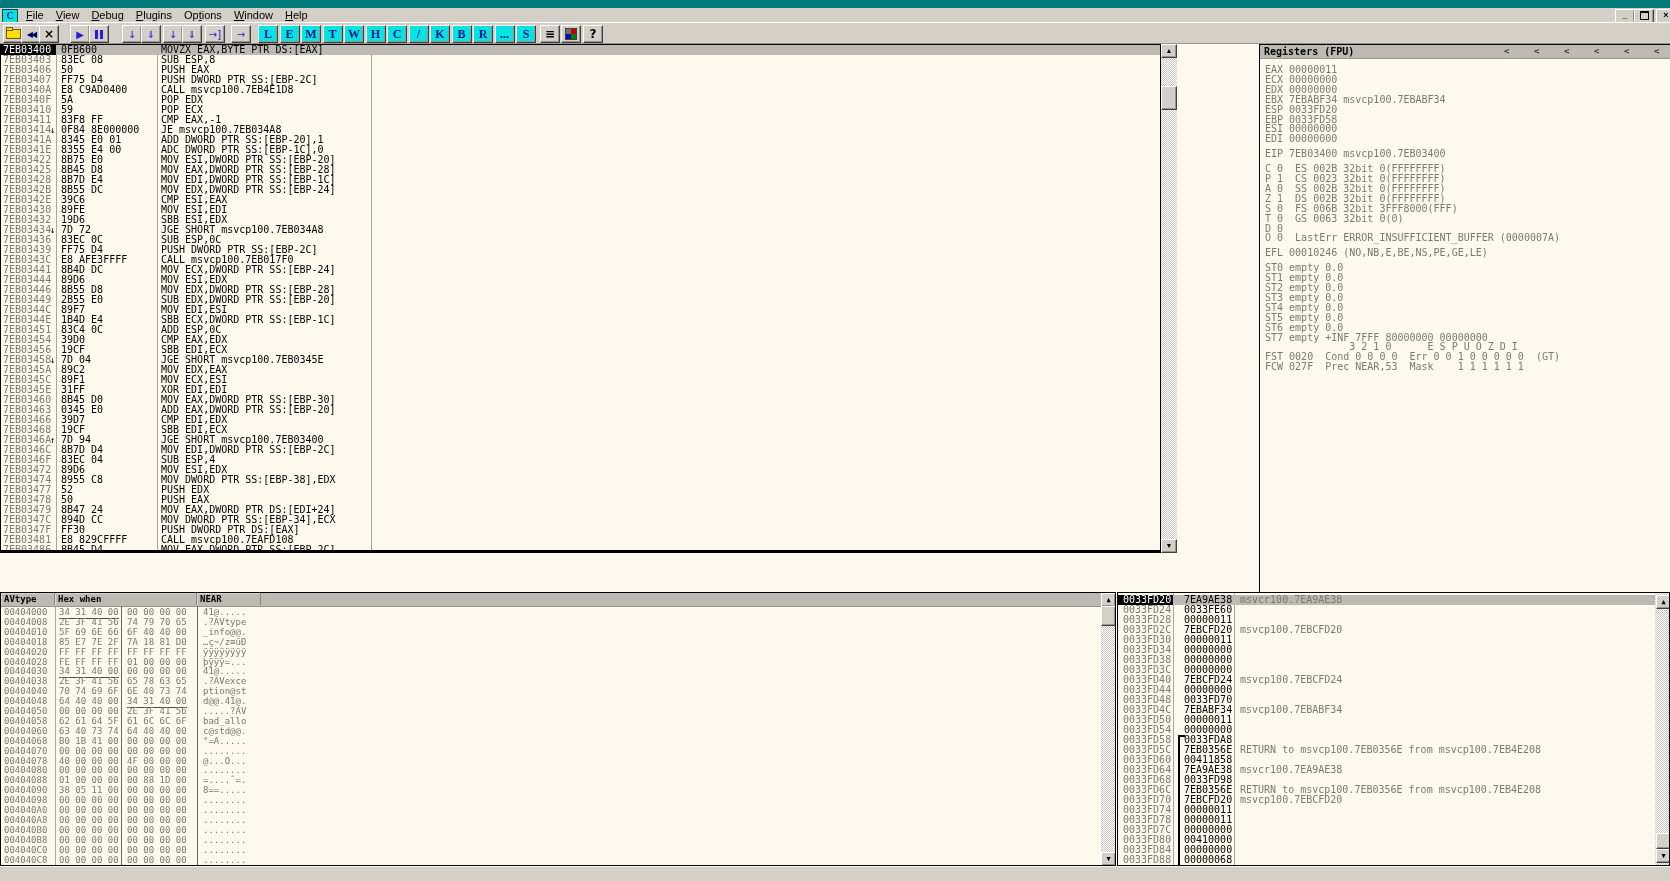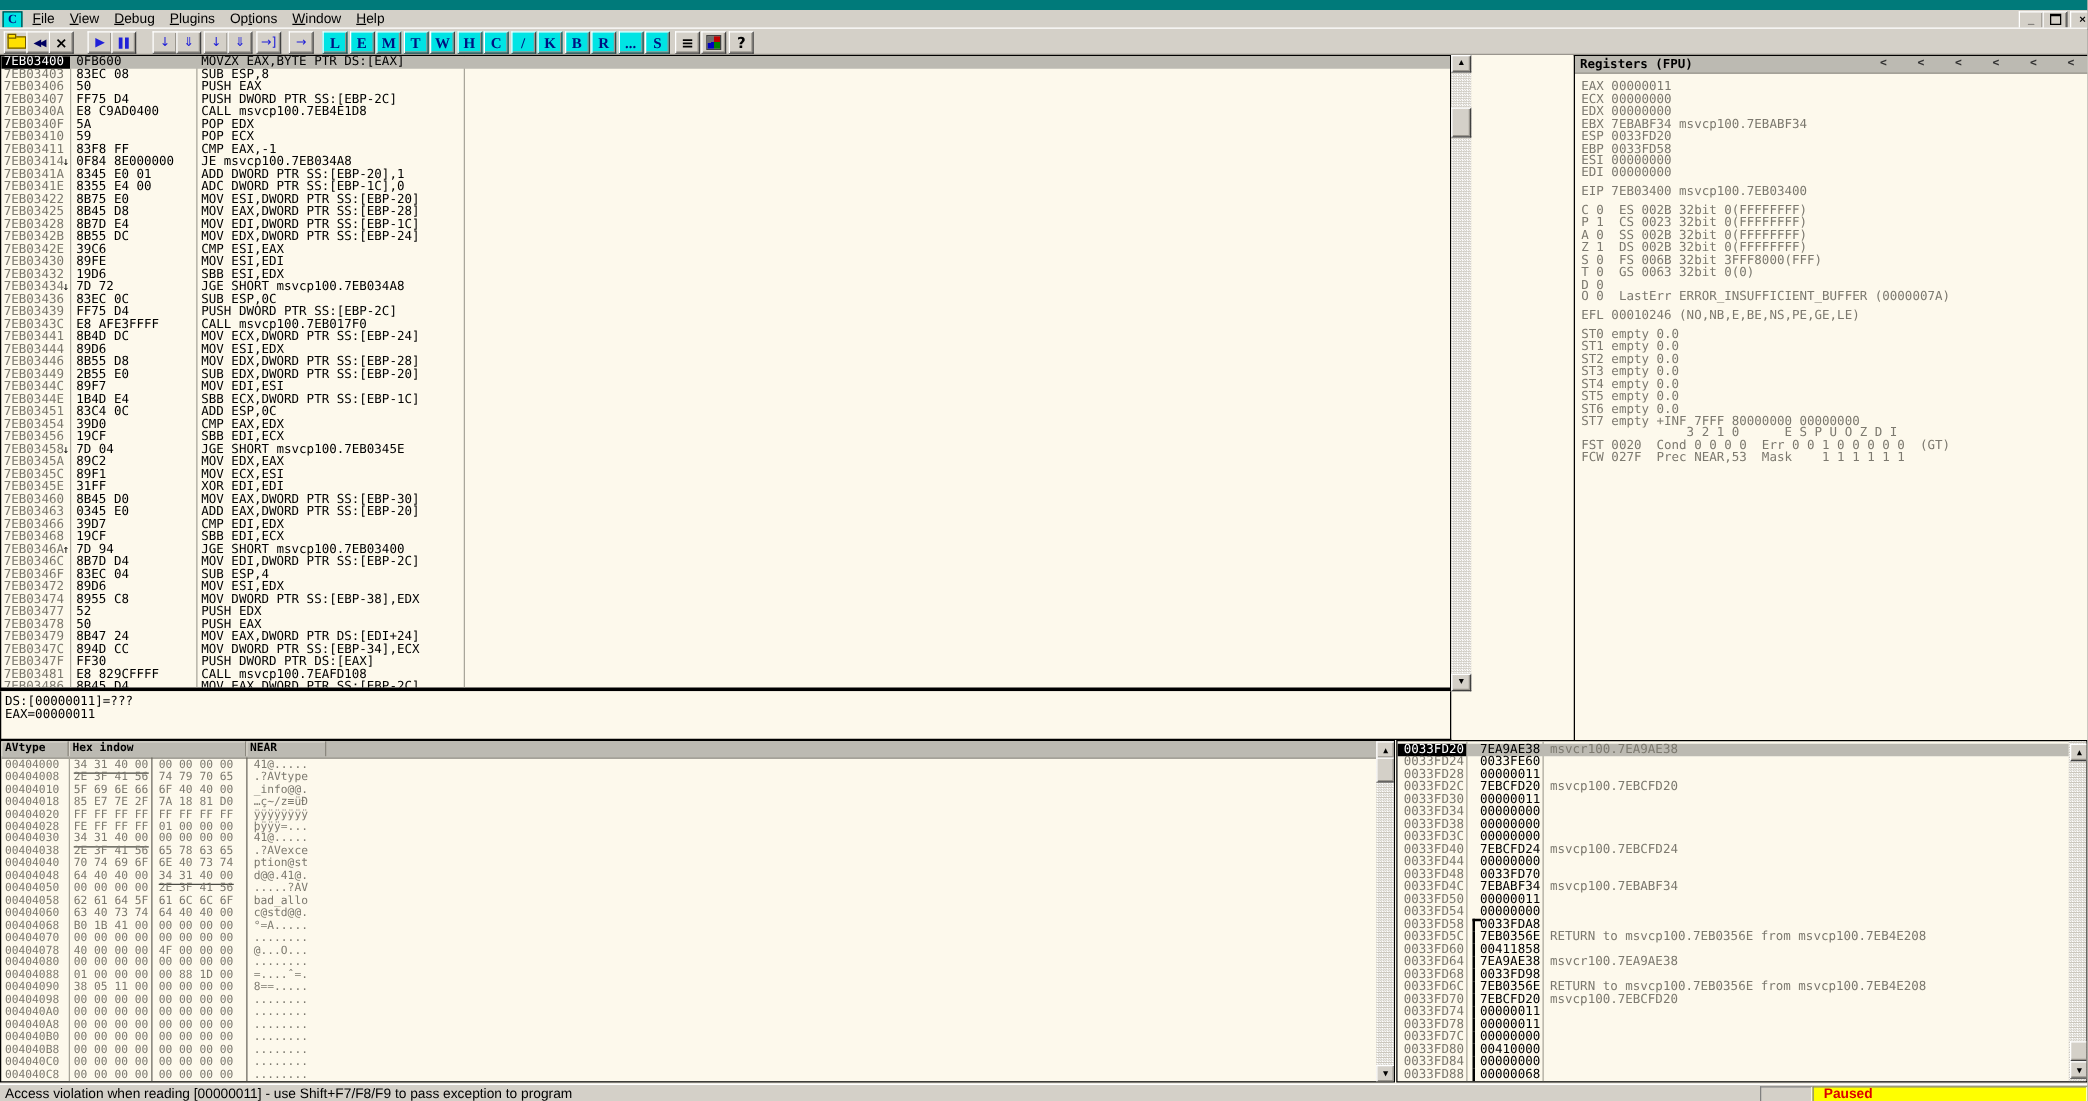--- a/index.html
+++ b/index.html
@@ -168,28 +168,25 @@
     <div id="disasm-rows" style="position:absolute;left:0;top:0;right:0;bottom:0;"><div class="row mono" style="top: 0px;"><span style="position: absolute; inset: 0px 0px 0px 55px; background: rgb(188, 186, 178);"></span><span class="addr-box mono">7EB03400</span><span style="position: absolute; left: 60px; color: rgb(0, 0, 0);">0FB600</span><span style="position: absolute; left: 160px; color: rgb(0, 0, 0);">MOVZX EAX,BYTE PTR DS:[EAX]</span></div><div class="row mono" style="top: 10px;"><span class="dim" style="position: absolute; left: 2px;">7EB03403</span><span style="position: absolute; left: 60px; color: rgb(0, 0, 0);">83EC 08</span><span style="position: absolute; left: 160px; color: rgb(0, 0, 0);">SUB ESP,8</span></div><div class="row mono" style="top: 20px;"><span class="dim" style="position: absolute; left: 2px;">7EB03406</span><span style="position: absolute; left: 60px; color: rgb(0, 0, 0);">50</span><span style="position: absolute; left: 160px; color: rgb(0, 0, 0);">PUSH EAX</span></div><div class="row mono" style="top: 30px;"><span class="dim" style="position: absolute; left: 2px;">7EB03407</span><span style="position: absolute; left: 60px; color: rgb(0, 0, 0);">FF75 D4</span><span style="position: absolute; left: 160px; color: rgb(0, 0, 0);">PUSH DWORD PTR SS:[EBP-2C]</span></div><div class="row mono" style="top: 40px;"><span class="dim" style="position: absolute; left: 2px;">7EB0340A</span><span style="position: absolute; left: 60px; color: rgb(0, 0, 0);">E8 C9AD0400</span><span style="position: absolute; left: 160px; color: rgb(0, 0, 0);">CALL msvcp100.7EB4E1D8</span></div><div class="row mono" style="top: 50px;"><span class="dim" style="position: absolute; left: 2px;">7EB0340F</span><span style="position: absolute; left: 60px; color: rgb(0, 0, 0);">5A</span><span style="position: absolute; left: 160px; color: rgb(0, 0, 0);">POP EDX</span></div><div class="row mono" style="top: 60px;"><span class="dim" style="position: absolute; left: 2px;">7EB03410</span><span style="position: absolute; left: 60px; color: rgb(0, 0, 0);">59</span><span style="position: absolute; left: 160px; color: rgb(0, 0, 0);">POP ECX</span></div><div class="row mono" style="top: 70px;"><span class="dim" style="position: absolute; left: 2px;">7EB03411</span><span style="position: absolute; left: 60px; color: rgb(0, 0, 0);">83F8 FF</span><span style="position: absolute; left: 160px; color: rgb(0, 0, 0);">CMP EAX,-1</span></div><div class="row mono" style="top: 80px;"><span class="dim" style="position: absolute; left: 2px;">7EB03414</span><span style="position: absolute; left: 49px; font-size: 9px; color: rgb(0, 0, 0);">↓</span><span style="position: absolute; left: 60px; color: rgb(0, 0, 0);">0F84 8E000000</span><span style="position: absolute; left: 160px; color: rgb(0, 0, 0);">JE msvcp100.7EB034A8</span></div><div class="row mono" style="top: 90px;"><span class="dim" style="position: absolute; left: 2px;">7EB0341A</span><span style="position: absolute; left: 60px; color: rgb(0, 0, 0);">8345 E0 01</span><span style="position: absolute; left: 160px; color: rgb(0, 0, 0);">ADD DWORD PTR SS:[EBP-20],1</span></div><div class="row mono" style="top: 100px;"><span class="dim" style="position: absolute; left: 2px;">7EB0341E</span><span style="position: absolute; left: 60px; color: rgb(0, 0, 0);">8355 E4 00</span><span style="position: absolute; left: 160px; color: rgb(0, 0, 0);">ADC DWORD PTR SS:[EBP-1C],0</span></div><div class="row mono" style="top: 110px;"><span class="dim" style="position: absolute; left: 2px;">7EB03422</span><span style="position: absolute; left: 60px; color: rgb(0, 0, 0);">8B75 E0</span><span style="position: absolute; left: 160px; color: rgb(0, 0, 0);">MOV ESI,DWORD PTR SS:[EBP-20]</span></div><div class="row mono" style="top: 120px;"><span class="dim" style="position: absolute; left: 2px;">7EB03425</span><span style="position: absolute; left: 60px; color: rgb(0, 0, 0);">8B45 D8</span><span style="position: absolute; left: 160px; color: rgb(0, 0, 0);">MOV EAX,DWORD PTR SS:[EBP-28]</span></div><div class="row mono" style="top: 130px;"><span class="dim" style="position: absolute; left: 2px;">7EB03428</span><span style="position: absolute; left: 60px; color: rgb(0, 0, 0);">8B7D E4</span><span style="position: absolute; left: 160px; color: rgb(0, 0, 0);">MOV EDI,DWORD PTR SS:[EBP-1C]</span></div><div class="row mono" style="top: 140px;"><span class="dim" style="position: absolute; left: 2px;">7EB0342B</span><span style="position: absolute; left: 60px; color: rgb(0, 0, 0);">8B55 DC</span><span style="position: absolute; left: 160px; color: rgb(0, 0, 0);">MOV EDX,DWORD PTR SS:[EBP-24]</span></div><div class="row mono" style="top: 150px;"><span class="dim" style="position: absolute; left: 2px;">7EB0342E</span><span style="position: absolute; left: 60px; color: rgb(0, 0, 0);">39C6</span><span style="position: absolute; left: 160px; color: rgb(0, 0, 0);">CMP ESI,EAX</span></div><div class="row mono" style="top: 160px;"><span class="dim" style="position: absolute; left: 2px;">7EB03430</span><span style="position: absolute; left: 60px; color: rgb(0, 0, 0);">89FE</span><span style="position: absolute; left: 160px; color: rgb(0, 0, 0);">MOV ESI,EDI</span></div><div class="row mono" style="top: 170px;"><span class="dim" style="position: absolute; left: 2px;">7EB03432</span><span style="position: absolute; left: 60px; color: rgb(0, 0, 0);">19D6</span><span style="position: absolute; left: 160px; color: rgb(0, 0, 0);">SBB ESI,EDX</span></div><div class="row mono" style="top: 180px;"><span class="dim" style="position: absolute; left: 2px;">7EB03434</span><span style="position: absolute; left: 49px; font-size: 9px; color: rgb(0, 0, 0);">↓</span><span style="position: absolute; left: 60px; color: rgb(0, 0, 0);">7D 72</span><span style="position: absolute; left: 160px; color: rgb(0, 0, 0);">JGE SHORT msvcp100.7EB034A8</span></div><div class="row mono" style="top: 190px;"><span class="dim" style="position: absolute; left: 2px;">7EB03436</span><span style="position: absolute; left: 60px; color: rgb(0, 0, 0);">83EC 0C</span><span style="position: absolute; left: 160px; color: rgb(0, 0, 0);">SUB ESP,0C</span></div><div class="row mono" style="top: 200px;"><span class="dim" style="position: absolute; left: 2px;">7EB03439</span><span style="position: absolute; left: 60px; color: rgb(0, 0, 0);">FF75 D4</span><span style="position: absolute; left: 160px; color: rgb(0, 0, 0);">PUSH DWORD PTR SS:[EBP-2C]</span></div><div class="row mono" style="top: 210px;"><span class="dim" style="position: absolute; left: 2px;">7EB0343C</span><span style="position: absolute; left: 60px; color: rgb(0, 0, 0);">E8 AFE3FFFF</span><span style="position: absolute; left: 160px; color: rgb(0, 0, 0);">CALL msvcp100.7EB017F0</span></div><div class="row mono" style="top: 220px;"><span class="dim" style="position: absolute; left: 2px;">7EB03441</span><span style="position: absolute; left: 60px; color: rgb(0, 0, 0);">8B4D DC</span><span style="position: absolute; left: 160px; color: rgb(0, 0, 0);">MOV ECX,DWORD PTR SS:[EBP-24]</span></div><div class="row mono" style="top: 230px;"><span class="dim" style="position: absolute; left: 2px;">7EB03444</span><span style="position: absolute; left: 60px; color: rgb(0, 0, 0);">89D6</span><span style="position: absolute; left: 160px; color: rgb(0, 0, 0);">MOV ESI,EDX</span></div><div class="row mono" style="top: 240px;"><span class="dim" style="position: absolute; left: 2px;">7EB03446</span><span style="position: absolute; left: 60px; color: rgb(0, 0, 0);">8B55 D8</span><span style="position: absolute; left: 160px; color: rgb(0, 0, 0);">MOV EDX,DWORD PTR SS:[EBP-28]</span></div><div class="row mono" style="top: 250px;"><span class="dim" style="position: absolute; left: 2px;">7EB03449</span><span style="position: absolute; left: 60px; color: rgb(0, 0, 0);">2B55 E0</span><span style="position: absolute; left: 160px; color: rgb(0, 0, 0);">SUB EDX,DWORD PTR SS:[EBP-20]</span></div><div class="row mono" style="top: 260px;"><span class="dim" style="position: absolute; left: 2px;">7EB0344C</span><span style="position: absolute; left: 60px; color: rgb(0, 0, 0);">89F7</span><span style="position: absolute; left: 160px; color: rgb(0, 0, 0);">MOV EDI,ESI</span></div><div class="row mono" style="top: 270px;"><span class="dim" style="position: absolute; left: 2px;">7EB0344E</span><span style="position: absolute; left: 60px; color: rgb(0, 0, 0);">1B4D E4</span><span style="position: absolute; left: 160px; color: rgb(0, 0, 0);">SBB ECX,DWORD PTR SS:[EBP-1C]</span></div><div class="row mono" style="top: 280px;"><span class="dim" style="position: absolute; left: 2px;">7EB03451</span><span style="position: absolute; left: 60px; color: rgb(0, 0, 0);">83C4 0C</span><span style="position: absolute; left: 160px; color: rgb(0, 0, 0);">ADD ESP,0C</span></div><div class="row mono" style="top: 290px;"><span class="dim" style="position: absolute; left: 2px;">7EB03454</span><span style="position: absolute; left: 60px; color: rgb(0, 0, 0);">39D0</span><span style="position: absolute; left: 160px; color: rgb(0, 0, 0);">CMP EAX,EDX</span></div><div class="row mono" style="top: 300px;"><span class="dim" style="position: absolute; left: 2px;">7EB03456</span><span style="position: absolute; left: 60px; color: rgb(0, 0, 0);">19CF</span><span style="position: absolute; left: 160px; color: rgb(0, 0, 0);">SBB EDI,ECX</span></div><div class="row mono" style="top: 310px;"><span class="dim" style="position: absolute; left: 2px;">7EB03458</span><span style="position: absolute; left: 49px; font-size: 9px; color: rgb(0, 0, 0);">↓</span><span style="position: absolute; left: 60px; color: rgb(0, 0, 0);">7D 04</span><span style="position: absolute; left: 160px; color: rgb(0, 0, 0);">JGE SHORT msvcp100.7EB0345E</span></div><div class="row mono" style="top: 320px;"><span class="dim" style="position: absolute; left: 2px;">7EB0345A</span><span style="position: absolute; left: 60px; color: rgb(0, 0, 0);">89C2</span><span style="position: absolute; left: 160px; color: rgb(0, 0, 0);">MOV EDX,EAX</span></div><div class="row mono" style="top: 330px;"><span class="dim" style="position: absolute; left: 2px;">7EB0345C</span><span style="position: absolute; left: 60px; color: rgb(0, 0, 0);">89F1</span><span style="position: absolute; left: 160px; color: rgb(0, 0, 0);">MOV ECX,ESI</span></div><div class="row mono" style="top: 340px;"><span class="dim" style="position: absolute; left: 2px;">7EB0345E</span><span style="position: absolute; left: 60px; color: rgb(0, 0, 0);">31FF</span><span style="position: absolute; left: 160px; color: rgb(0, 0, 0);">XOR EDI,EDI</span></div><div class="row mono" style="top: 350px;"><span class="dim" style="position: absolute; left: 2px;">7EB03460</span><span style="position: absolute; left: 60px; color: rgb(0, 0, 0);">8B45 D0</span><span style="position: absolute; left: 160px; color: rgb(0, 0, 0);">MOV EAX,DWORD PTR SS:[EBP-30]</span></div><div class="row mono" style="top: 360px;"><span class="dim" style="position: absolute; left: 2px;">7EB03463</span><span style="position: absolute; left: 60px; color: rgb(0, 0, 0);">0345 E0</span><span style="position: absolute; left: 160px; color: rgb(0, 0, 0);">ADD EAX,DWORD PTR SS:[EBP-20]</span></div><div class="row mono" style="top: 370px;"><span class="dim" style="position: absolute; left: 2px;">7EB03466</span><span style="position: absolute; left: 60px; color: rgb(0, 0, 0);">39D7</span><span style="position: absolute; left: 160px; color: rgb(0, 0, 0);">CMP EDI,EDX</span></div><div class="row mono" style="top: 380px;"><span class="dim" style="position: absolute; left: 2px;">7EB03468</span><span style="position: absolute; left: 60px; color: rgb(0, 0, 0);">19CF</span><span style="position: absolute; left: 160px; color: rgb(0, 0, 0);">SBB EDI,ECX</span></div><div class="row mono" style="top: 390px;"><span class="dim" style="position: absolute; left: 2px;">7EB0346A</span><span style="position: absolute; left: 49px; font-size: 9px; color: rgb(0, 0, 0);">↑</span><span style="position: absolute; left: 60px; color: rgb(0, 0, 0);">7D 94</span><span style="position: absolute; left: 160px; color: rgb(0, 0, 0);">JGE SHORT msvcp100.7EB03400</span></div><div class="row mono" style="top: 400px;"><span class="dim" style="position: absolute; left: 2px;">7EB0346C</span><span style="position: absolute; left: 60px; color: rgb(0, 0, 0);">8B7D D4</span><span style="position: absolute; left: 160px; color: rgb(0, 0, 0);">MOV EDI,DWORD PTR SS:[EBP-2C]</span></div><div class="row mono" style="top: 410px;"><span class="dim" style="position: absolute; left: 2px;">7EB0346F</span><span style="position: absolute; left: 60px; color: rgb(0, 0, 0);">83EC 04</span><span style="position: absolute; left: 160px; color: rgb(0, 0, 0);">SUB ESP,4</span></div><div class="row mono" style="top: 420px;"><span class="dim" style="position: absolute; left: 2px;">7EB03472</span><span style="position: absolute; left: 60px; color: rgb(0, 0, 0);">89D6</span><span style="position: absolute; left: 160px; color: rgb(0, 0, 0);">MOV ESI,EDX</span></div><div class="row mono" style="top: 430px;"><span class="dim" style="position: absolute; left: 2px;">7EB03474</span><span style="position: absolute; left: 60px; color: rgb(0, 0, 0);">8955 C8</span><span style="position: absolute; left: 160px; color: rgb(0, 0, 0);">MOV DWORD PTR SS:[EBP-38],EDX</span></div><div class="row mono" style="top: 440px;"><span class="dim" style="position: absolute; left: 2px;">7EB03477</span><span style="position: absolute; left: 60px; color: rgb(0, 0, 0);">52</span><span style="position: absolute; left: 160px; color: rgb(0, 0, 0);">PUSH EDX</span></div><div class="row mono" style="top: 450px;"><span class="dim" style="position: absolute; left: 2px;">7EB03478</span><span style="position: absolute; left: 60px; color: rgb(0, 0, 0);">50</span><span style="position: absolute; left: 160px; color: rgb(0, 0, 0);">PUSH EAX</span></div><div class="row mono" style="top: 460px;"><span class="dim" style="position: absolute; left: 2px;">7EB03479</span><span style="position: absolute; left: 60px; color: rgb(0, 0, 0);">8B47 24</span><span style="position: absolute; left: 160px; color: rgb(0, 0, 0);">MOV EAX,DWORD PTR DS:[EDI+24]</span></div><div class="row mono" style="top: 470px;"><span class="dim" style="position: absolute; left: 2px;">7EB0347C</span><span style="position: absolute; left: 60px; color: rgb(0, 0, 0);">894D CC</span><span style="position: absolute; left: 160px; color: rgb(0, 0, 0);">MOV DWORD PTR SS:[EBP-34],ECX</span></div><div class="row mono" style="top: 480px;"><span class="dim" style="position: absolute; left: 2px;">7EB0347F</span><span style="position: absolute; left: 60px; color: rgb(0, 0, 0);">FF30</span><span style="position: absolute; left: 160px; color: rgb(0, 0, 0);">PUSH DWORD PTR DS:[EAX]</span></div><div class="row mono" style="top: 490px;"><span class="dim" style="position: absolute; left: 2px;">7EB03481</span><span style="position: absolute; left: 60px; color: rgb(0, 0, 0);">E8 829CFFFF</span><span style="position: absolute; left: 160px; color: rgb(0, 0, 0);">CALL msvcp100.7EAFD108</span></div><div class="row mono" style="top: 500px;"><span class="dim" style="position: absolute; left: 2px;">7EB03486</span><span style="position: absolute; left: 60px; color: rgb(0, 0, 0);">8B45 D4</span><span style="position: absolute; left: 160px; color: rgb(0, 0, 0);">MOV EAX,DWORD PTR SS:[EBP-2C]</span></div></div>
   </div>
 
   <div style="position:absolute;left:1161px;top:44px;width:16px;height:509px;">
     <div class="sb-track" style="left:0;top:0;width:16px;height:509px;"></div>
     <div class="sb-btn arrow-glyph" style="left:0;top:0;width:14px;height:12px;">▲</div>
     <div class="sb-thumb" style="left:0;top:42px;width:14px;height:22px;"></div>
     <div class="sb-btn arrow-glyph" style="left:0;top:495px;width:14px;height:12px;">▼</div>
   </div>
 
-  <div id="info-pane" class="mono">
-    <div id="info-lines"><div class="info-line mono" style="top: 4px;">DS:[00000011]=???</div><div class="info-line mono" style="top: 14px;">EAX=00000011</div></div>
-  </div>
 
   <div class="pane mono" id="dump-pane" style="left:0;top:592px;width:1116px;height:274px;box-sizing:border-box;">
     <div class="hdr-band mono">
       <span class="hdr-cell" style="left:0;width:54px;">AVtype</span>
-      <span class="hdr-cell" style="left:54px;width:142px;">Hex indow</span>
+      <span class="hdr-cell" style="left:54px;width:142px;">Hex when</span>
       <span class="hdr-cell" style="left:196px;width:64px;">NEAR</span>
     </div>
     <div class="vline" style="left:54px;top:13px;"></div>
     <div class="vline" style="left:120px;top:13px;background:#6a675e;"></div>
     <div class="vline" style="left:196px;top:13px;background:#6a675e;"></div>
     <div id="dump-rows" style="position:absolute;left:0;top:15px;right:16px;bottom:0;"><div class="row9 mono dim" style="top: 0px;"><span style="position: absolute; left: 3px;">00404000</span><span style="position: absolute; left: 58px; border-bottom: 1px solid rgb(74, 74, 66);">34 31 40 00</span><span style="position: absolute; left: 126px;">00 00 00 00</span><span style="position: absolute; left: 202px;">41@.....</span></div><div class="row9 mono dim" style="top: 9.9px;"><span style="position: absolute; left: 3px;">00404008</span><span style="position: absolute; left: 58px;">2E 3F 41 56</span><span style="position: absolute; left: 126px;">74 79 70 65</span><span style="position: absolute; left: 202px;">.?AVtype</span></div><div class="row9 mono dim" style="top: 19.8px;"><span style="position: absolute; left: 3px;">00404010</span><span style="position: absolute; left: 58px;">5F 69 6E 66</span><span style="position: absolute; left: 126px;">6F 40 40 00</span><span style="position: absolute; left: 202px;">_info@@.</span></div><div class="row9 mono dim" style="top: 29.7px;"><span style="position: absolute; left: 3px;">00404018</span><span style="position: absolute; left: 58px;">85 E7 7E 2F</span><span style="position: absolute; left: 126px;">7A 18 81 D0</span><span style="position: absolute; left: 202px;">…ç~/z≡üĐ</span></div><div class="row9 mono dim" style="top: 39.6px;"><span style="position: absolute; left: 3px;">00404020</span><span style="position: absolute; left: 58px;">FF FF FF FF</span><span style="position: absolute; left: 126px;">FF FF FF FF</span><span style="position: absolute; left: 202px;">ÿÿÿÿÿÿÿÿ</span></div><div class="row9 mono dim" style="top: 49.5px;"><span style="position: absolute; left: 3px;">00404028</span><span style="position: absolute; left: 58px;">FE FF FF FF</span><span style="position: absolute; left: 126px;">01 00 00 00</span><span style="position: absolute; left: 202px;">þÿÿÿ=...</span></div><div class="row9 mono dim" style="top: 59.4px;"><span style="position: absolute; left: 3px;">00404030</span><span style="position: absolute; left: 58px; border-bottom: 1px solid rgb(74, 74, 66);">34 31 40 00</span><span style="position: absolute; left: 126px;">00 00 00 00</span><span style="position: absolute; left: 202px;">41@.....</span></div><div class="row9 mono dim" style="top: 69.3px;"><span style="position: absolute; left: 3px;">00404038</span><span style="position: absolute; left: 58px;">2E 3F 41 56</span><span style="position: absolute; left: 126px;">65 78 63 65</span><span style="position: absolute; left: 202px;">.?AVexce</span></div><div class="row9 mono dim" style="top: 79.2px;"><span style="position: absolute; left: 3px;">00404040</span><span style="position: absolute; left: 58px;">70 74 69 6F</span><span style="position: absolute; left: 126px;">6E 40 73 74</span><span style="position: absolute; left: 202px;">ption@st</span></div><div class="row9 mono dim" style="top: 89.1px;"><span style="position: absolute; left: 3px;">00404048</span><span style="position: absolute; left: 58px;">64 40 40 00</span><span style="position: absolute; left: 126px; border-bottom: 1px solid rgb(74, 74, 66);">34 31 40 00</span><span style="position: absolute; left: 202px;">d@@.41@.</span></div><div class="row9 mono dim" style="top: 99px;"><span style="position: absolute; left: 3px;">00404050</span><span style="position: absolute; left: 58px;">00 00 00 00</span><span style="position: absolute; left: 126px;">2E 3F 41 56</span><span style="position: absolute; left: 202px;">.....?AV</span></div><div class="row9 mono dim" style="top: 108.9px;"><span style="position: absolute; left: 3px;">00404058</span><span style="position: absolute; left: 58px;">62 61 64 5F</span><span style="position: absolute; left: 126px;">61 6C 6C 6F</span><span style="position: absolute; left: 202px;">bad_allo</span></div><div class="row9 mono dim" style="top: 118.8px;"><span style="position: absolute; left: 3px;">00404060</span><span style="position: absolute; left: 58px;">63 40 73 74</span><span style="position: absolute; left: 126px;">64 40 40 00</span><span style="position: absolute; left: 202px;">c@std@@.</span></div><div class="row9 mono dim" style="top: 128.7px;"><span style="position: absolute; left: 3px;">00404068</span><span style="position: absolute; left: 58px;">B0 1B 41 00</span><span style="position: absolute; left: 126px;">00 00 00 00</span><span style="position: absolute; left: 202px;">°=A.....</span></div><div class="row9 mono dim" style="top: 138.6px;"><span style="position: absolute; left: 3px;">00404070</span><span style="position: absolute; left: 58px;">00 00 00 00</span><span style="position: absolute; left: 126px;">00 00 00 00</span><span style="position: absolute; left: 202px;">........</span></div><div class="row9 mono dim" style="top: 148.5px;"><span style="position: absolute; left: 3px;">00404078</span><span style="position: absolute; left: 58px;">40 00 00 00</span><span style="position: absolute; left: 126px;">4F 00 00 00</span><span style="position: absolute; left: 202px;">@...O...</span></div><div class="row9 mono dim" style="top: 158.4px;"><span style="position: absolute; left: 3px;">00404080</span><span style="position: absolute; left: 58px;">00 00 00 00</span><span style="position: absolute; left: 126px;">00 00 00 00</span><span style="position: absolute; left: 202px;">........</span></div><div class="row9 mono dim" style="top: 168.3px;"><span style="position: absolute; left: 3px;">00404088</span><span style="position: absolute; left: 58px;">01 00 00 00</span><span style="position: absolute; left: 126px;">00 88 1D 00</span><span style="position: absolute; left: 202px;">=....ˆ=.</span></div><div class="row9 mono dim" style="top: 178.2px;"><span style="position: absolute; left: 3px;">00404090</span><span style="position: absolute; left: 58px;">38 05 11 00</span><span style="position: absolute; left: 126px;">00 00 00 00</span><span style="position: absolute; left: 202px;">8==.....</span></div><div class="row9 mono dim" style="top: 188.1px;"><span style="position: absolute; left: 3px;">00404098</span><span style="position: absolute; left: 58px;">00 00 00 00</span><span style="position: absolute; left: 126px;">00 00 00 00</span><span style="position: absolute; left: 202px;">........</span></div><div class="row9 mono dim" style="top: 198px;"><span style="position: absolute; left: 3px;">004040A0</span><span style="position: absolute; left: 58px;">00 00 00 00</span><span style="position: absolute; left: 126px;">00 00 00 00</span><span style="position: absolute; left: 202px;">........</span></div><div class="row9 mono dim" style="top: 207.9px;"><span style="position: absolute; left: 3px;">004040A8</span><span style="position: absolute; left: 58px;">00 00 00 00</span><span style="position: absolute; left: 126px;">00 00 00 00</span><span style="position: absolute; left: 202px;">........</span></div><div class="row9 mono dim" style="top: 217.8px;"><span style="position: absolute; left: 3px;">004040B0</span><span style="position: absolute; left: 58px;">00 00 00 00</span><span style="position: absolute; left: 126px;">00 00 00 00</span><span style="position: absolute; left: 202px;">........</span></div><div class="row9 mono dim" style="top: 227.7px;"><span style="position: absolute; left: 3px;">004040B8</span><span style="position: absolute; left: 58px;">00 00 00 00</span><span style="position: absolute; left: 126px;">00 00 00 00</span><span style="position: absolute; left: 202px;">........</span></div><div class="row9 mono dim" style="top: 237.6px;"><span style="position: absolute; left: 3px;">004040C0</span><span style="position: absolute; left: 58px;">00 00 00 00</span><span style="position: absolute; left: 126px;">00 00 00 00</span><span style="position: absolute; left: 202px;">........</span></div><div class="row9 mono dim" style="top: 247.5px;"><span style="position: absolute; left: 3px;">004040C8</span><span style="position: absolute; left: 58px;">00 00 00 00</span><span style="position: absolute; left: 126px;">00 00 00 00</span><span style="position: absolute; left: 202px;">........</span></div></div>
     
     <div class="sb-track" style="left:1100px;top:0;width:15px;height:272px;"></div>
     <div class="sb-btn arrow-glyph" style="left:1100px;top:0;width:13px;height:12px;">▲</div>
     <div class="sb-thumb" style="left:1100px;top:13px;width:13px;height:18px;"></div>
@@ -208,18 +205,13 @@
   </div>
 
   <div id="regs-pane" class="mono">
     <div id="regs-header">
       <span id="regs-title" class="mono">Registers (FPU)</span>
       <span id="regs-marks"><span class="reg-mark" style="left: 244px;">&lt;</span><span class="reg-mark" style="left: 274px;">&lt;</span><span class="reg-mark" style="left: 304px;">&lt;</span><span class="reg-mark" style="left: 334px;">&lt;</span><span class="reg-mark" style="left: 364px;">&lt;</span><span class="reg-mark" style="left: 394px;">&lt;</span></span>
     </div>
     <div id="regs-lines" style="position:absolute;left:0;top:14px;right:0;bottom:0;"><div class="reg-line mono" style="top: 6px;">EAX 00000011</div><div class="reg-line mono" style="top: 15.9px;">ECX 00000000</div><div class="reg-line mono" style="top: 25.8px;">EDX 00000000</div><div class="reg-line mono" style="top: 35.7px;">EBX 7EBABF34 msvcp100.7EBABF34</div><div class="reg-line mono" style="top: 45.6px;">ESP 0033FD20</div><div class="reg-line mono" style="top: 55.5px;">EBP 0033FD58</div><div class="reg-line mono" style="top: 65.4px;">ESI 00000000</div><div class="reg-line mono" style="top: 75.3px;">EDI 00000000</div><div class="reg-line mono" style="top: 90.2px;">EIP 7EB03400 msvcp100.7EB03400</div><div class="reg-line mono" style="top: 105.1px;">C 0  ES 002B 32bit 0(FFFFFFFF)</div><div class="reg-line mono" style="top: 115px;">P 1  CS 0023 32bit 0(FFFFFFFF)</div><div class="reg-line mono" style="top: 124.9px;">A 0  SS 002B 32bit 0(FFFFFFFF)</div><div class="reg-line mono" style="top: 134.8px;">Z 1  DS 002B 32bit 0(FFFFFFFF)</div><div class="reg-line mono" style="top: 144.7px;">S 0  FS 006B 32bit 3FFF8000(FFF)</div><div class="reg-line mono" style="top: 154.6px;">T 0  GS 0063 32bit 0(0)</div><div class="reg-line mono" style="top: 164.5px;">D 0</div><div class="reg-line mono" style="top: 174.4px;">O 0  LastErr ERROR_INSUFFICIENT_BUFFER (0000007A)</div><div class="reg-line mono" style="top: 189.3px;">EFL 00010246 (NO,NB,E,BE,NS,PE,GE,LE)</div><div class="reg-line mono" style="top: 204.2px;">ST0 empty 0.0</div><div class="reg-line mono" style="top: 214.1px;">ST1 empty 0.0</div><div class="reg-line mono" style="top: 224px;">ST2 empty 0.0</div><div class="reg-line mono" style="top: 233.9px;">ST3 empty 0.0</div><div class="reg-line mono" style="top: 243.8px;">ST4 empty 0.0</div><div class="reg-line mono" style="top: 253.7px;">ST5 empty 0.0</div><div class="reg-line mono" style="top: 263.6px;">ST6 empty 0.0</div><div class="reg-line mono" style="top: 273.5px;">ST7 empty +INF 7FFF 80000000 00000000</div><div class="reg-line mono" style="top: 283.4px;">              3 2 1 0      E S P U O Z D I</div><div class="reg-line mono" style="top: 293.3px;">FST 0020  Cond 0 0 0 0  Err 0 0 1 0 0 0 0 0  (GT)</div><div class="reg-line mono" style="top: 303.2px;">FCW 027F  Prec NEAR,53  Mask    1 1 1 1 1 1</div></div>
   </div>
 
-  <div id="statusbar">
-    <span id="status-msg">Access violation when reading [00000011] - use Shift+F7/F8/F9 to pass exception to program</span>
-    <span id="status-cell"></span>
-    <span id="paused-badge">Paused</span>
-  </div>
 </div>
 
 </body></html>

